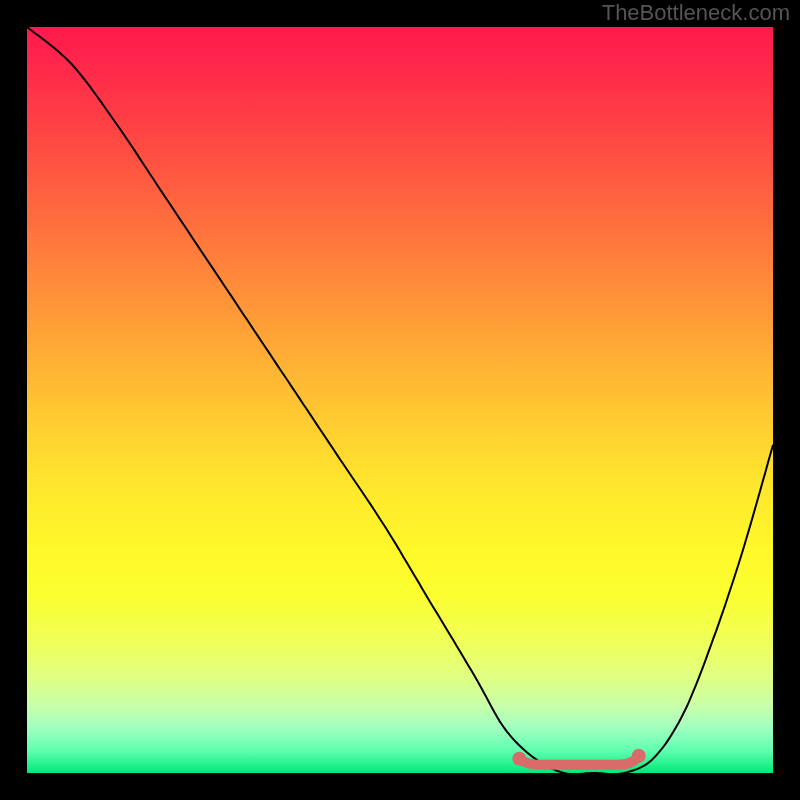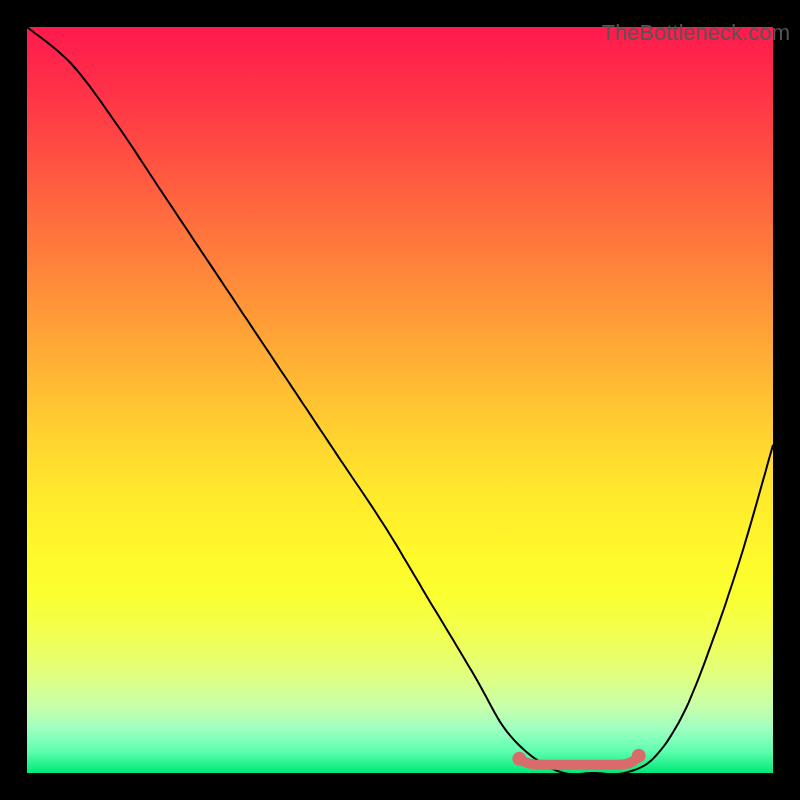--- a/index.html
+++ b/index.html
@@ -5,21 +5,21 @@
   * { margin: 0; padding: 0; box-sizing: border-box; }
   body {
     width: 800px;
     height: 800px;
     background: #000;
     position: relative;
     font-family: Arial, sans-serif;
   }
   .watermark {
     position: absolute;
-    top: 20px;
+    top: 0;
     right: 10px;
     color: #555;
     font-size: 22px;
     font-weight: 500;
     z-index: 10;
   }
   .chart-area {
     position: absolute;
     left: 27px;
     top: 27px;

